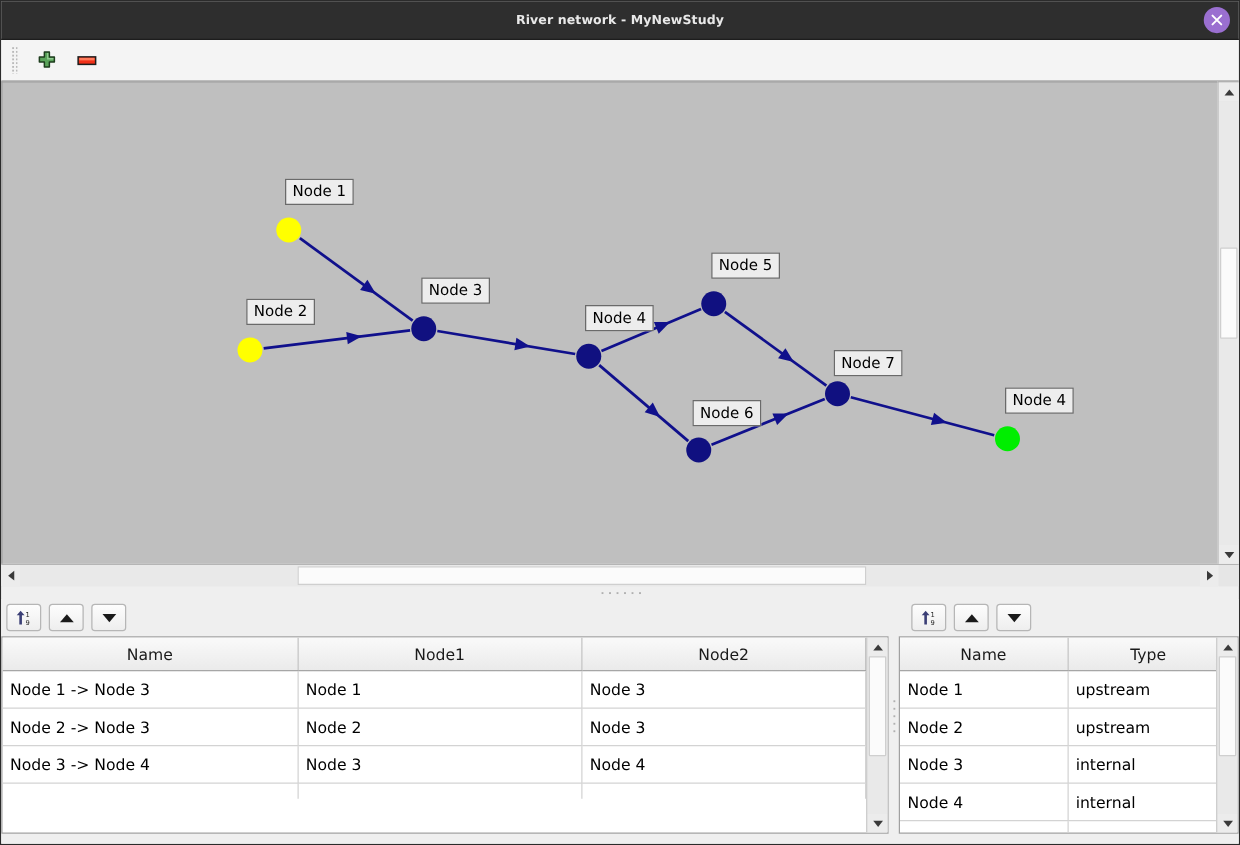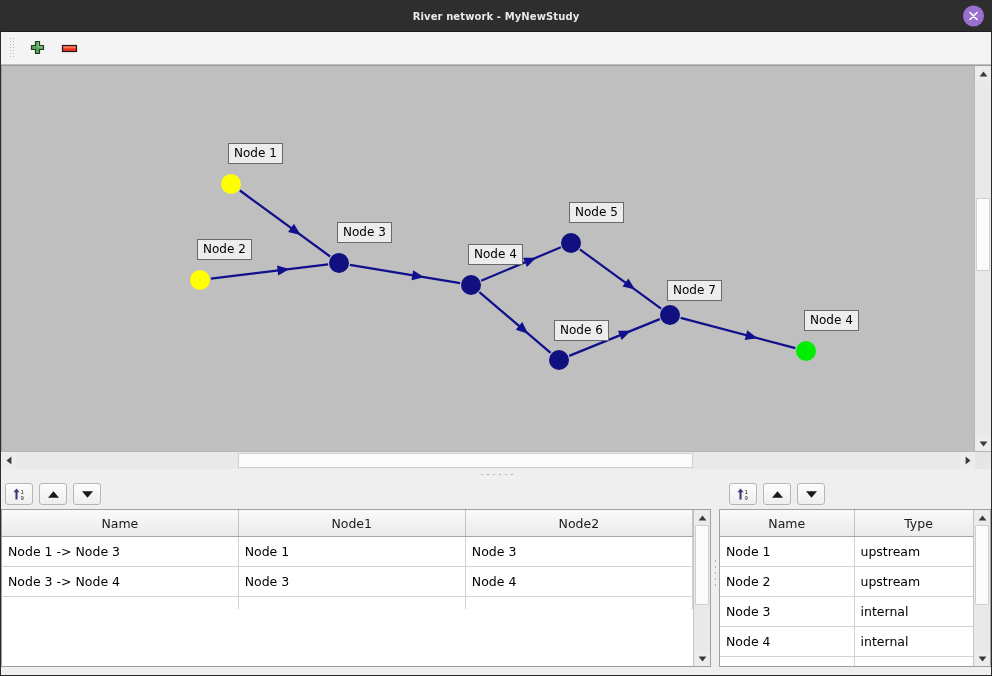--- a/index.html
+++ b/index.html
@@ -455,20 +455,25 @@
                   <th>Node2</th>
                 </tr>
               </thead>
             <tbody id="reaches-body">
                 <tr>
                   <td>Node 1 -&gt; Node 3</td>
                   <td>Node 1</td>
                   <td>Node 3</td>
                 </tr>
                 <tr>
+                  <td>Node 2 -&gt; Node 3</td>
+                  <td>Node 2</td>
+                  <td>Node 3</td>
+                </tr>
+                <tr>
                   <td>Node 3 -&gt; Node 4</td>
                   <td>Node 3</td>
                   <td>Node 4</td>
                 </tr>
                 <tr class="partial">
                   <td></td>
                   <td></td>
                   <td></td>
                 </tr>
               </tbody>

